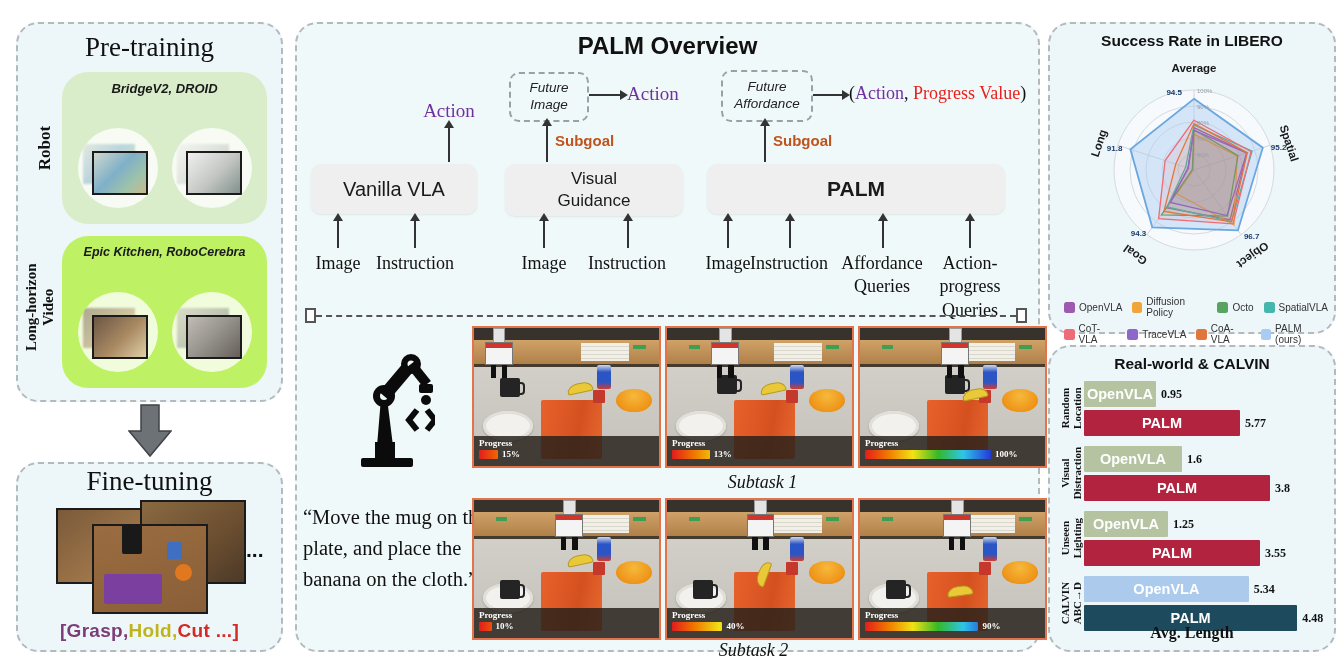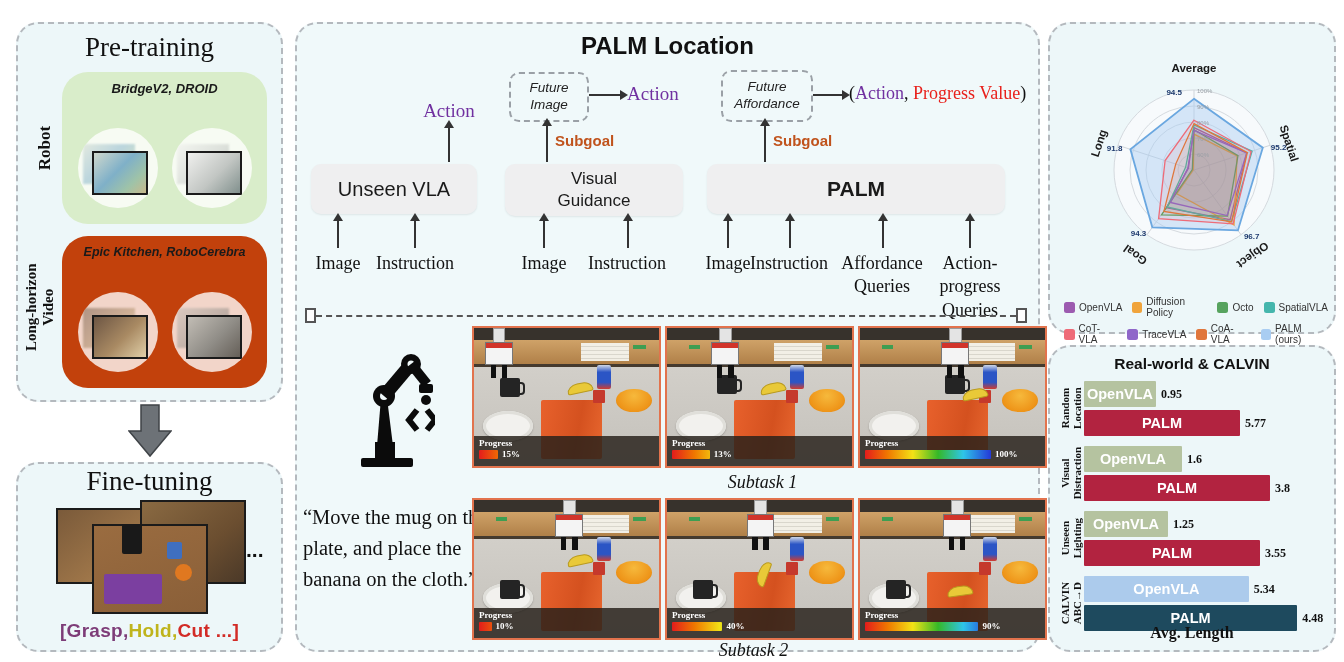--- a/index.html
+++ b/index.html
@@ -6,21 +6,21 @@
   .canvas{position:relative;width:1344px;height:662px;background:#fff;
     font-family:"Liberation Sans",sans-serif;overflow:hidden}
   .panel{position:absolute;background:#edf7f9;border:2px dashed #b4b9be;border-radius:22px;box-sizing:border-box}
   .abs{position:absolute}
   .serif{font-family:"Liberation Serif",serif}
   .serif-title{font-family:"Liberation Serif",serif;font-size:27px;color:#111;text-align:center}
 
   
   .databox{position:absolute;width:205px;height:152px;border-radius:26px}
   .databox.green{background:#d9edca}
-  .databox.pink{background:#c2410c}
+  .databox.pink{background:#bef264}
   .ds-label{position:absolute;top:9px;left:0;right:0;text-align:center;font-style:italic;font-weight:bold;font-size:13px;color:#1a1a1a}
   .circle{position:absolute;width:80px;height:80px;border-radius:50%;background:rgba(255,255,255,.78);overflow:hidden}
   .ghost{position:absolute;left:5px;top:16px;width:52px;height:40px;opacity:.5;filter:blur(1px)}
   .ph{position:absolute;left:14px;top:23px;width:52px;height:40px;border:2px solid #1b1b1b}
   .ph-bridge{background:linear-gradient(135deg,#cfd8cd 0%,#7fb0c8 45%,#9fc3a8 75%,#c8b98c 100%)}
   .ph-droid{background:linear-gradient(135deg,#f0f0ee 0%,#c2c6c3 55%,#81908d 100%)}
   .ph-epic{background:linear-gradient(135deg,#6d5644 0%,#a98a63 55%,#e0cfa8 100%)}
   .ph-robo{background:linear-gradient(135deg,#c2bdb5 0%,#908d87 55%,#655f58 100%)}
   .vlabel{position:absolute;font-family:"Liberation Serif",serif;font-weight:bold;color:#111;
     text-align:center;transform:rotate(-90deg)}
@@ -127,23 +127,23 @@
       <div class="abs" style="right:14px;top:38px;width:17px;height:17px;background:#e07820;border-radius:50%"></div>
       <div class="abs" style="left:28px;top:-2px;width:20px;height:30px;background:#191919;border-radius:2px"></div>
     </div>
     <div class="abs" style="left:228px;top:74px;font-size:21px;font-weight:bold;color:#111">...</div>
     <div class="skills" style="top:156px">
       <span id="skill-0" style="color: rgb(125, 60, 120);">[Grasp,</span><span id="skill-1" style="color: rgb(191, 180, 28);">Hold,</span><span id="skill-2" style="color: rgb(210, 43, 38);">Cut ...]</span>
     </div>
   </section>
 
   <section class="panel" id="p-overview" style="left:295px;top:22px;width:745px;height:630px;background:#f0f9fa">
-    <div class="abs" style="left:0;right:0;top:8px;text-align:center;font-weight:bold;font-size:24px;color:#111">PALM Location</div>
-
-    <div class="modelbox" style="left:14px;top:140px;width:166px;height:50px;font-size:20px">Unseen VLA</div>
+    <div class="abs" style="left:0;right:0;top:8px;text-align:center;font-weight:bold;font-size:24px;color:#111">PALM Overview</div>
+
+    <div class="modelbox" style="left:14px;top:140px;width:166px;height:50px;font-size:20px">Vanilla VLA</div>
     <div class="abs serif" style="left:110px;top:76px;width:84px;text-align:center;font-size:19px;color:#7030a0">Action</div>
     <div class="varrow" style="left:151px;top:103px;height:35px"></div>
     <div class="varrow" style="left:40px;top:196px;height:28px"></div>
     <div class="varrow" style="left:117px;top:196px;height:28px"></div>
     <div class="iolabel" style="left:8px;top:228px;width:66px">Image</div>
     <div class="iolabel" style="left:72px;top:228px;width:92px">Instruction</div>
 
     <div class="modelbox" style="left:208px;top:140px;width:178px;height:52px;font-size:17px;line-height:1.3">
       <div>
           <div>Visual</div>
@@ -408,20 +408,21 @@
               </div>
               <div class="ov-pct">90%</div>
             </div>
           </div>
         </div>
       </div>
     <div class="subtask-label" style="left:175px;top:616px;width:563px">Subtask 2</div>
   </section>
 
   <section class="panel" id="p-radar" style="left:1048px;top:22px;width:288px;height:312px">
+    <div class="rtitle">Success Rate in LIBERO</div>
     <svg id="radar-svg" class="abs" style="left:8px;top:28px" width="272" height="242" viewBox="0 0 272 242">
         <circle cx="136" cy="118" r="80" fill="#f7fafc" stroke="none"></circle>
         <circle cx="136" cy="118" r="80" fill="none" stroke="#d5dadf" stroke-width="1"></circle>
         <circle cx="136" cy="118" r="64" fill="none" stroke="#d5dadf" stroke-width="1"></circle>
         <circle cx="136" cy="118" r="48" fill="none" stroke="#d5dadf" stroke-width="1"></circle>
         <circle cx="136" cy="118" r="32" fill="none" stroke="#d5dadf" stroke-width="1"></circle>
         <circle cx="136" cy="118" r="16" fill="none" stroke="#d5dadf" stroke-width="1"></circle>
         <line x1="136" y1="118" x2="136" y2="38" stroke="#d0d5da" stroke-width="1"></line>
         <line x1="136" y1="118" x2="212.0845213036123" y2="93.2786404500042" stroke="#d0d5da" stroke-width="1"></line>
         <line x1="136" y1="118" x2="183.02282018339787" y2="182.72135954999578" stroke="#d0d5da" stroke-width="1"></line>

